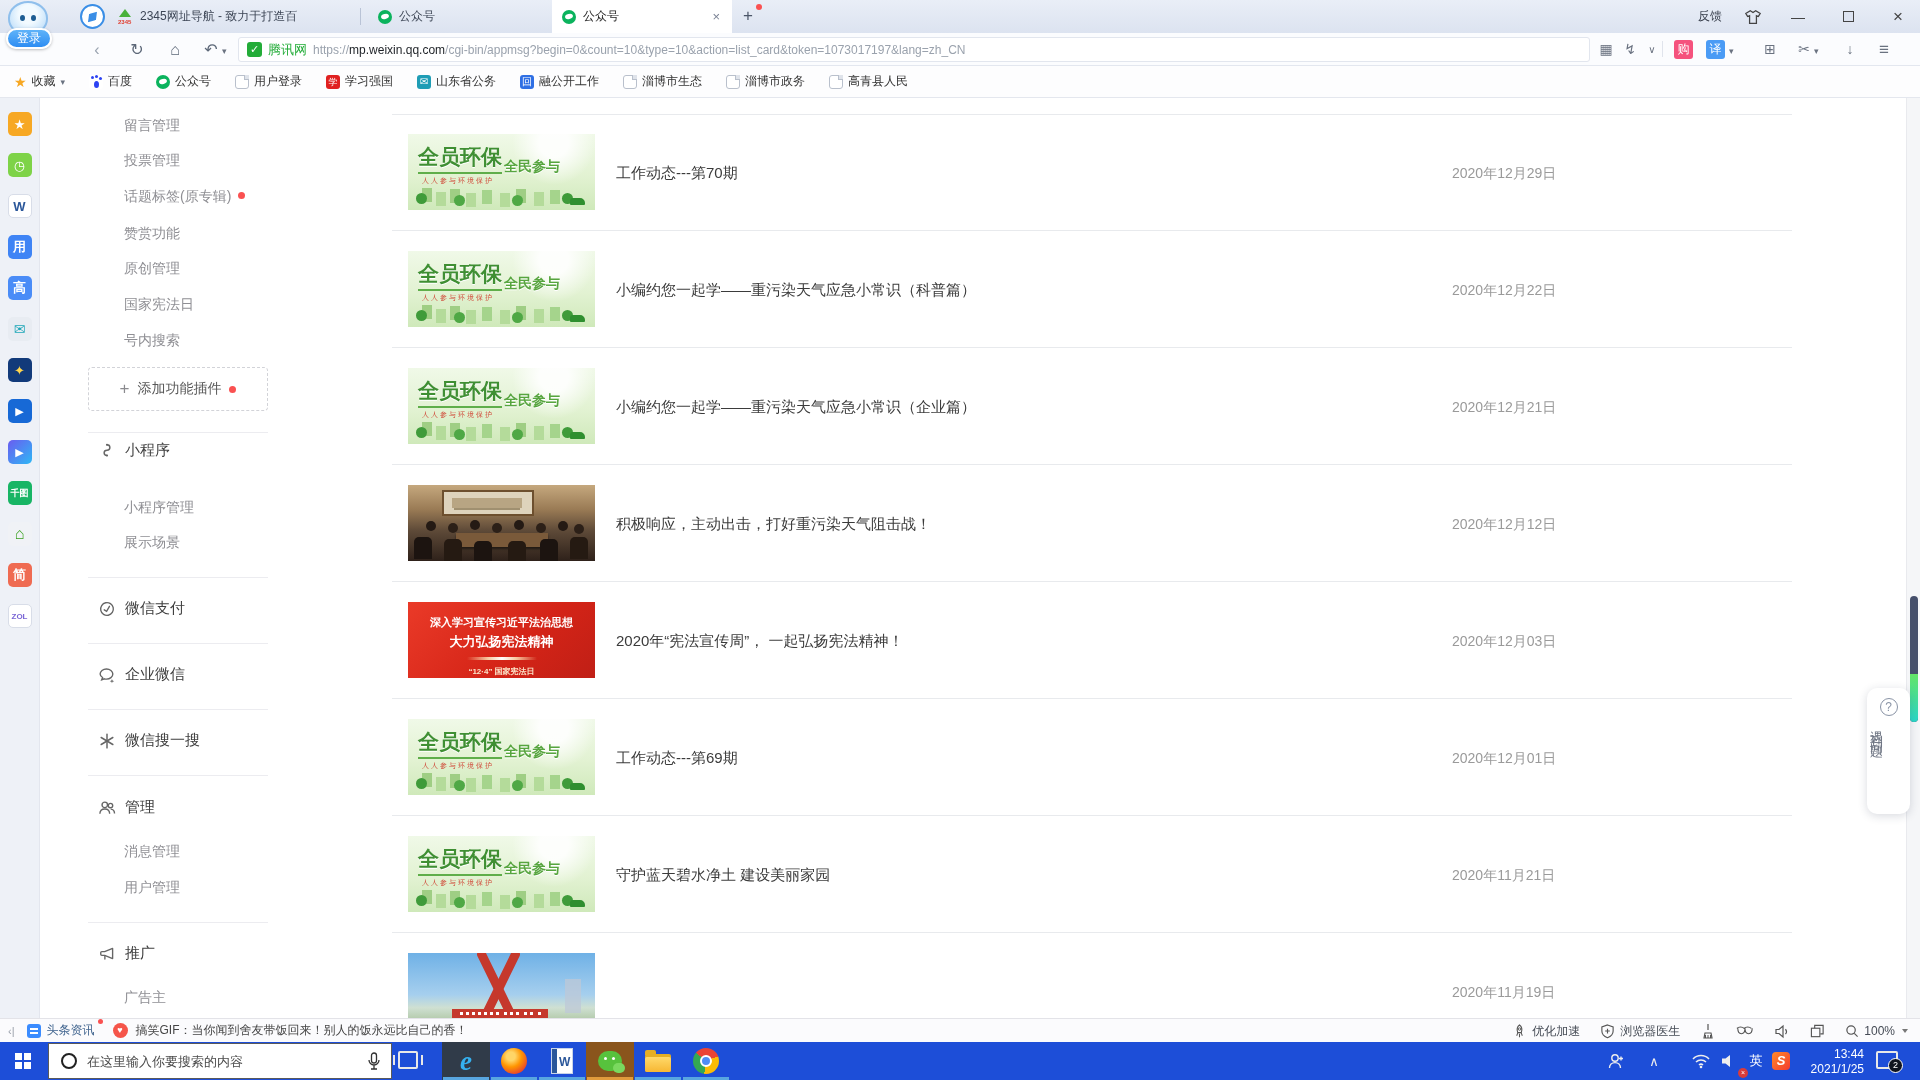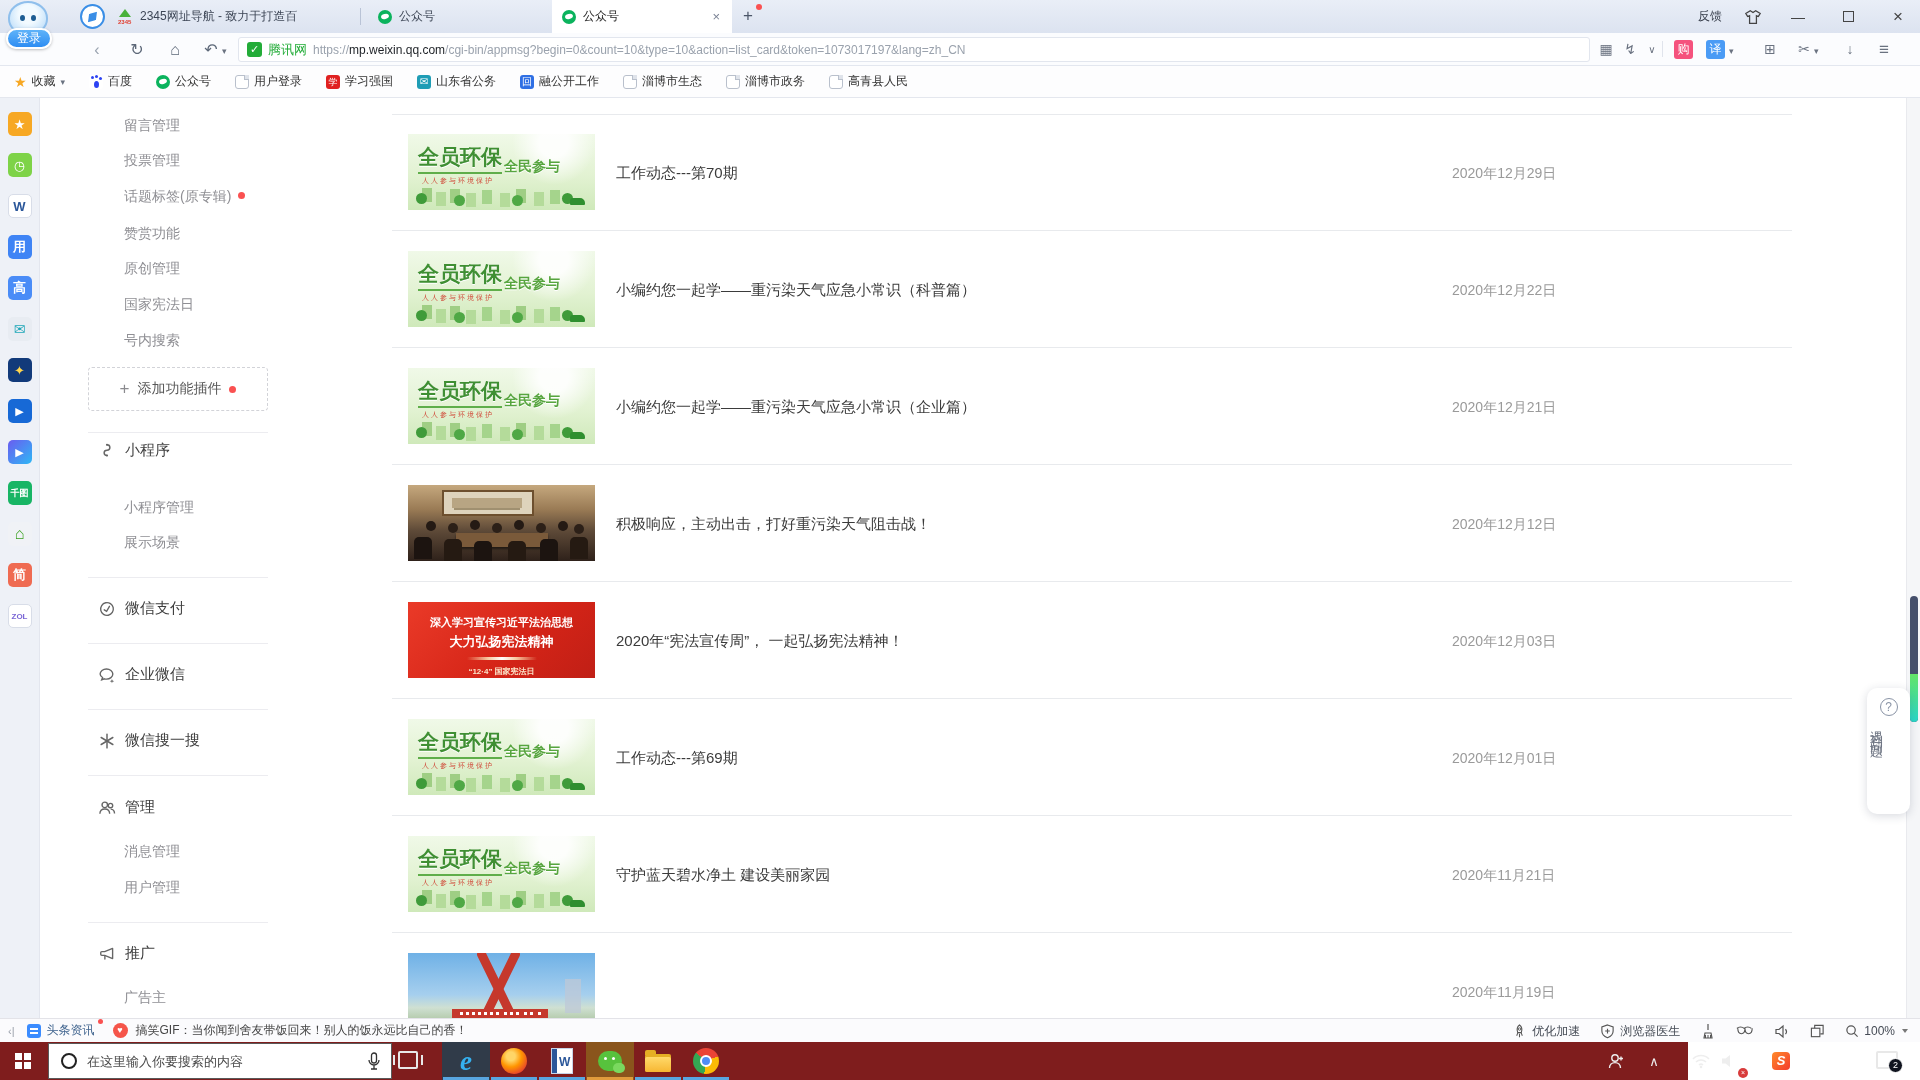--- a/index.html
+++ b/index.html
@@ -190,21 +190,21 @@
   .nb-heart { margin-left:18px; width:15px; height:15px; border-radius:50%; background:#f5554a; color:#fff;
     font-size:9px; text-align:center; line-height:15px; }
   .nb-ticker { margin-left:8px; color:#454545; }
   .nb-right { position:absolute; right:12px; top:0; height:24px; display:flex; align-items:center; gap:20px; color:#454b55; }
   .nb-right svg { display:block; }
   .nb-item { display:flex; align-items:center; gap:5px; }
   .nb-zoomcaret { width:0; height:0; border-left:3px solid transparent; border-right:3px solid transparent;
     border-top:4px solid #777; margin-left:2px; }
 
   
-  #taskbar { position:absolute; left:0; top:1042px; width:1688px; height:38px; background:#7f1d1d; }
+  #taskbar { position:absolute; left:0; top:1042px; width:1920px; height:38px; background:#1d4ed8; }
   .tk-start { position:absolute; left:0; top:0; width:48px; height:38px; }
   .tk-start b { position:absolute; left:15px; top:11px; width:7px; height:7px; background:#fff;
     box-shadow:9px 0 0 #fff, 0 9px 0 #fff, 9px 9px 0 #fff; }
   .tk-search { position:absolute; left:48px; top:1px; width:344px; height:36px; background:#fff;
     border:1px solid #5a5a5a; display:flex; align-items:center; }
   .tk-ring { margin-left:12px; width:16px; height:16px; border:2px solid #222; border-radius:50%; flex:0 0 auto; }
   .tk-search input { border:0; outline:none; margin-left:10px; font-size:13px; width:250px;
     font-family:"Liberation Sans","DejaVu Sans",sans-serif; color:#333; background:transparent; }
   .tk-search input::placeholder { color:#4a4a4a; opacity:1; }
   .tk-mic { position:absolute; right:10px; top:8px; }

